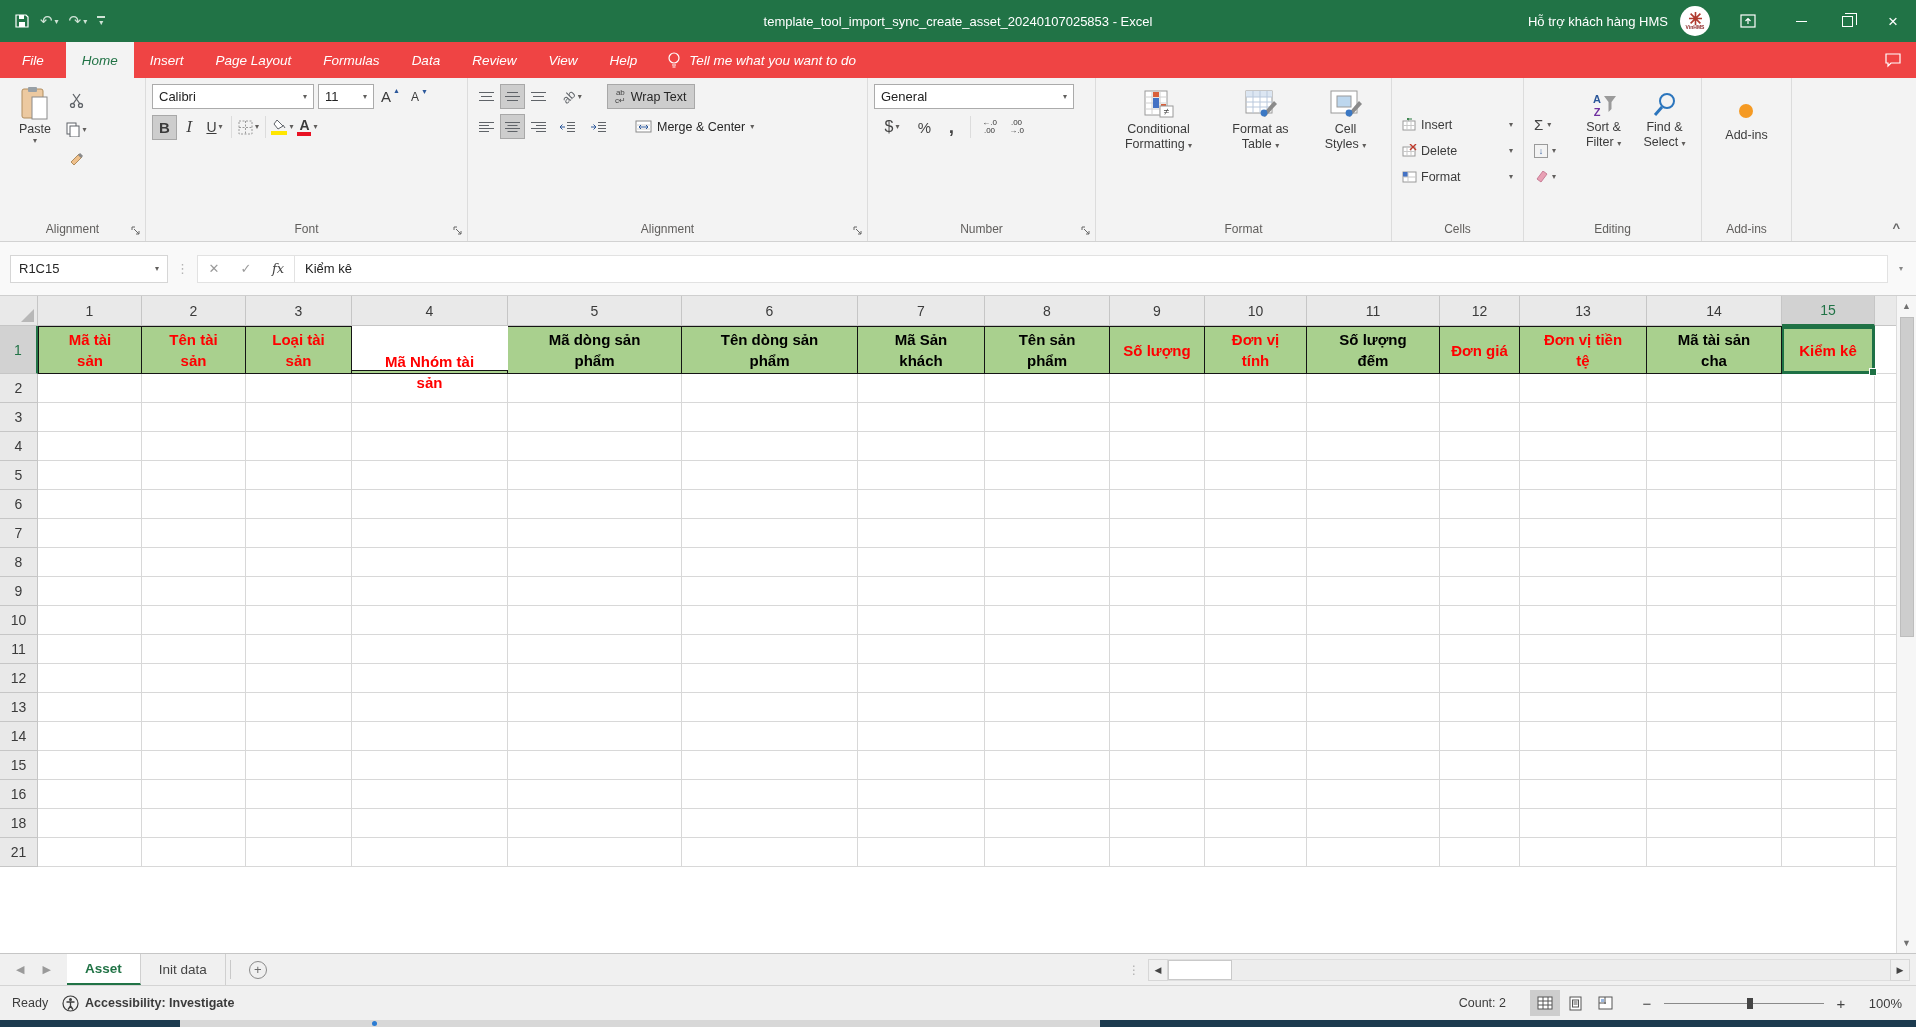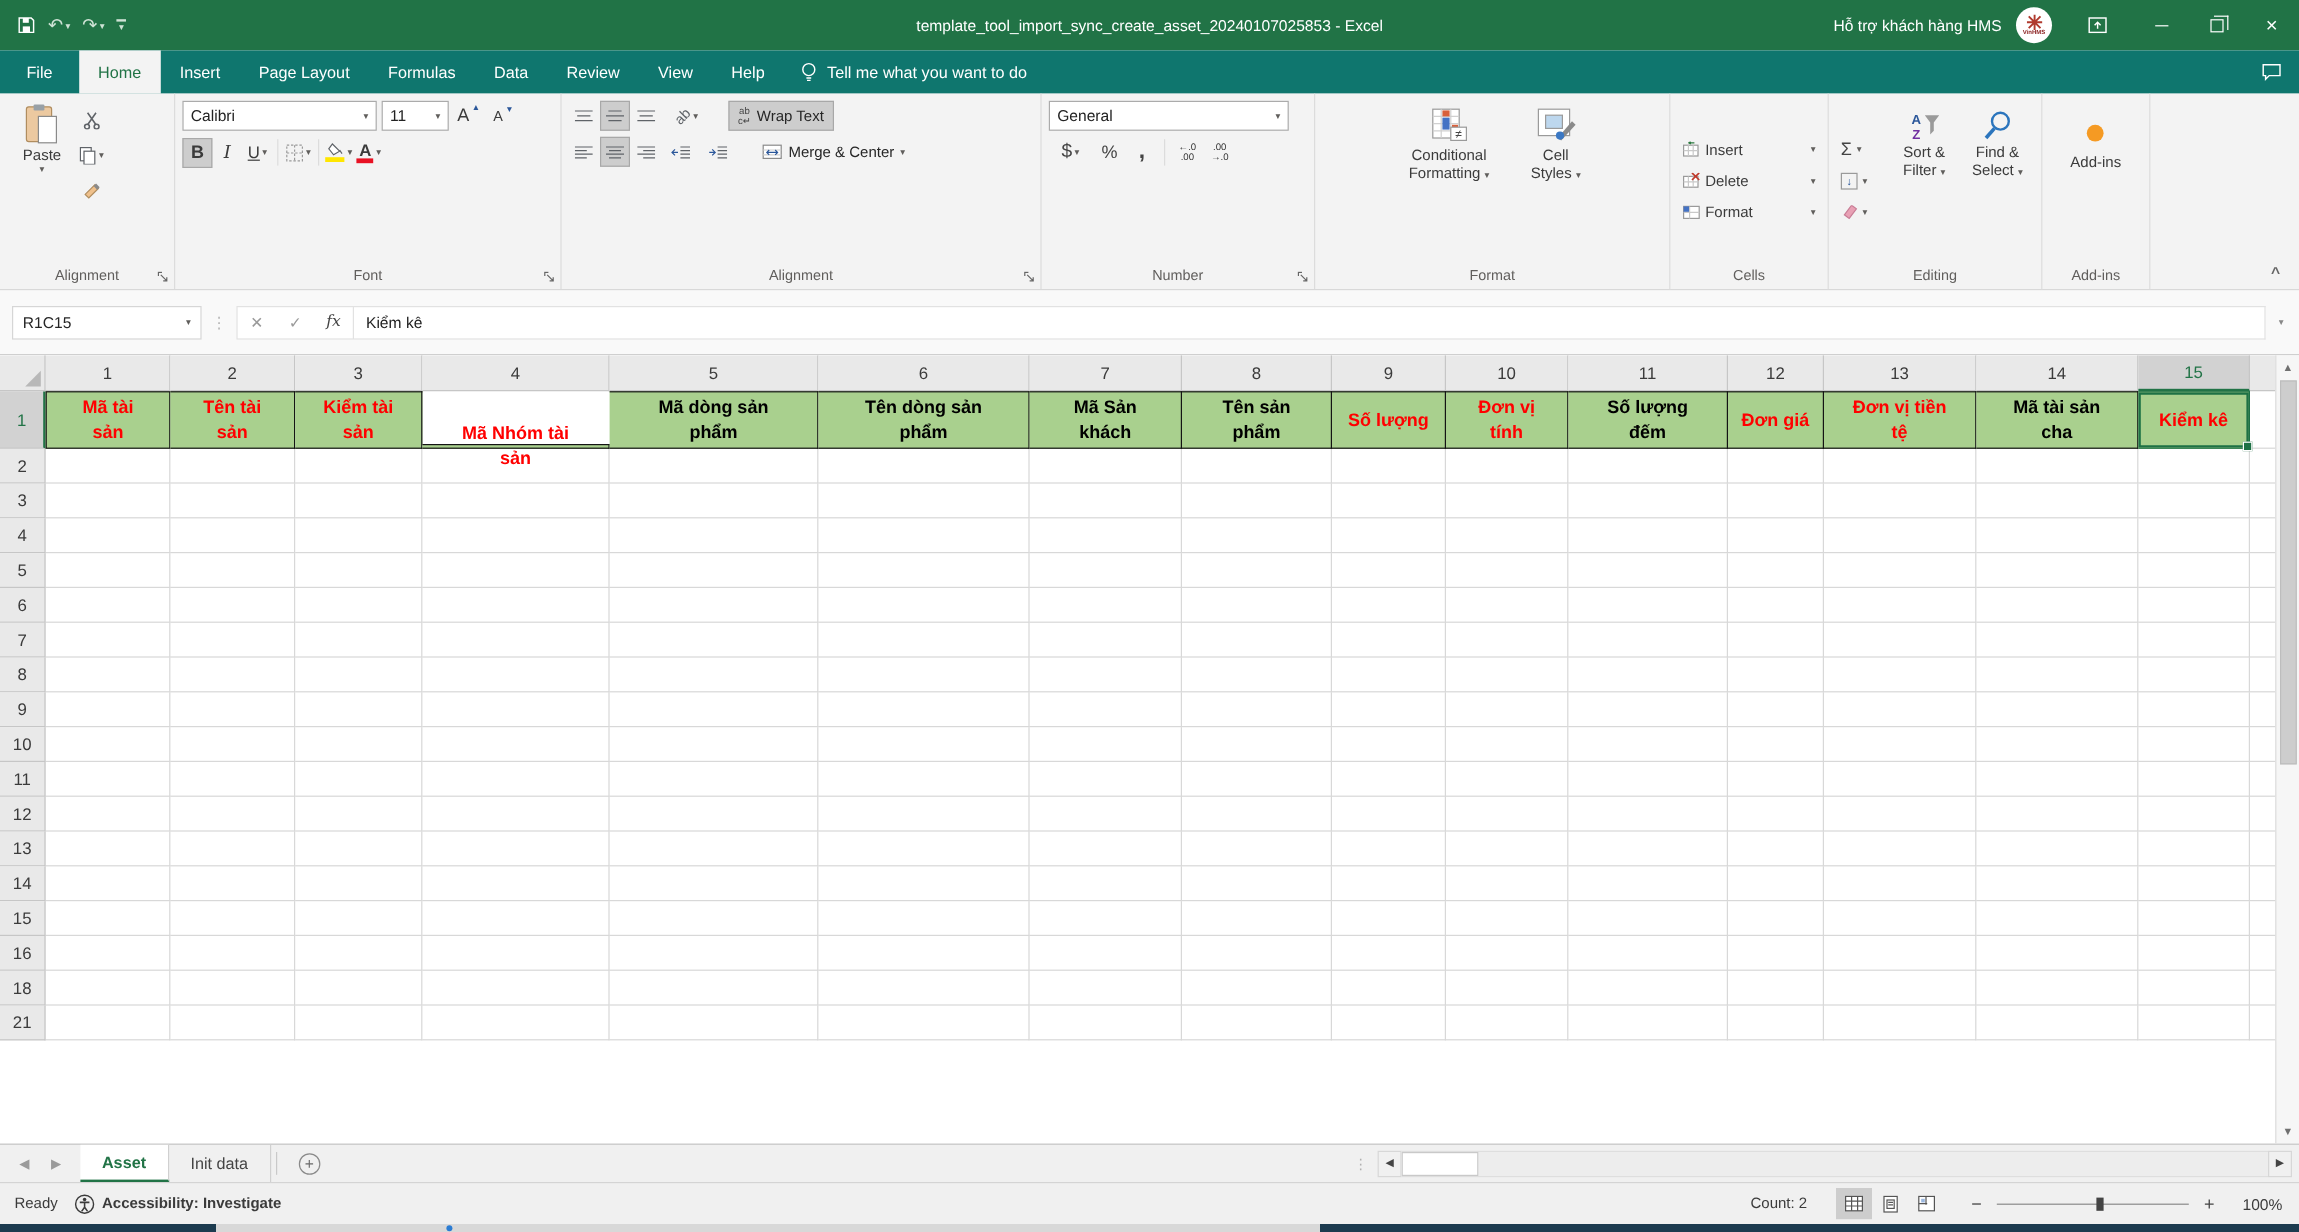--- a/index.html
+++ b/index.html
@@ -18,21 +18,21 @@
   .avatar svg { display:block; }
   .avatar .vtxt { font-size:5px; color:#8a1f1f; line-height:5px; font-weight:bold; }
   .winbtn { width:46px; height:100%; display:flex; align-items:center; justify-content:center; color:#fff; }
   .ribbon-display-btn { width:40px; height:100%; display:flex; align-items:center; justify-content:center; margin-right:10px; }
   .restore-box { width:11px; height:11px; border:1px solid #fff; position:relative; }
   .restore-box:before { content:""; position:absolute; left:2px; top:-4px; width:11px; height:11px; border:1px solid #fff; border-left:none; border-bottom:none; }
   .min-bar { width:11px; height:1px; background:#fff; }
   .close-x { font-size:17px; line-height:17px; }
 
   
-  .tabrow { height:36px; background:#0f766e; display:flex; align-items:stretch; color:#fff; position:relative; }
+  .tabrow { height:36px; background:#ef4444; display:flex; align-items:stretch; color:#fff; position:relative;font-style:italic; }
   .rtab { display:flex; align-items:center; padding:0 16px; font-size:13.5px; }
   .rtab.file { padding:0 22px; }
   .rtab.active { background:#f3f3f3; color:#217346; font-weight:400; }
   .tellme { display:flex; align-items:center; gap:8px; margin-left:14px; font-size:13.5px; }
   .comment-btn { position:absolute; right:14px; top:0; height:100%; display:flex; align-items:center; }
 
   
   .ribbon { height:164px; background:#f3f3f3; border-bottom:1px solid #d2d2d2; display:flex; position:relative; }
   .rgroup { display:flex; flex-direction:column; border-right:1px solid #dcdcdc; padding-top:6px; position:relative; }
   .rgroup .content { flex:1; display:flex; padding:0 6px; }
@@ -462,20 +462,32 @@
               <path d="M2 8h22M2 14h22M2 20h22M9 2v24M17 2v24" stroke="#d0d0d0"></path>
               <rect x="10" y="3" width="6" height="5" fill="#d9603b"></rect>
               <rect x="10" y="9" width="6" height="10" fill="#4472c4"></rect>
               <rect x="18" y="15" width="5" height="5" fill="#d9603b"></rect>
               <rect x="17" y="17" width="13" height="11" fill="#fff" stroke="#9a9a9a"></rect>
               <text x="23.5" y="26" font-size="10" text-anchor="middle" fill="#444">≠</text>
             </svg>
         </div>
         <span><span>Conditional Formatting</span> <span class="chev">▾</span></span>
       </div>
+      <div class="bigbtn" style="width:92px;">
+        <div class="bicon">
+          <svg width="34" height="30" viewBox="0 0 34 30">
+              <rect x="2" y="2" width="26" height="22" fill="#fff" stroke="#9a9a9a"></rect>
+              <rect x="2" y="2" width="26" height="6" fill="#dce6f2"></rect>
+              <path d="M2 8h26M2 13h26M2 18h26M9 2v22M16 2v22M23 2v22" stroke="#b9c8dc"></path>
+              <path d="M18 26L30 12l3 3-12 13z" fill="#8a8a8a"></path>
+              <circle cx="20" cy="24" r="3.4" fill="#3b78c4"></circle>
+            </svg>
+        </div>
+        <span><span>Format as Table</span> <span class="chev">▾</span></span>
+      </div>
       <div class="bigbtn" style="width:66px;">
         <div class="bicon">
           <svg width="34" height="30" viewBox="0 0 34 30">
               <rect x="2" y="2" width="26" height="22" fill="#fff" stroke="#9a9a9a"></rect>
               <rect x="8" y="7" width="14" height="11" fill="#bdd7ee" stroke="#9a9a9a"></rect>
               <path d="M18 26L30 12l3 3-12 13z" fill="#8a8a8a"></path>
               <circle cx="20" cy="24" r="3.4" fill="#3b78c4"></circle>
             </svg>
         </div>
         <span><span>Cell Styles</span> <span class="chev">▾</span></span>
@@ -616,21 +628,21 @@
       <div class="col-hdr sel" style="width: 93px;">15</div>
       <div class="col-hdr filler"></div>
     </div>
   <div>
       <div class="g-row row1">
         <div class="row-hdr sel">1</div>
         <div class="hcell first red" style="width: 104px;">Mã tài
 sản</div>
         <div class="hcell red" style="width: 104px;">Tên tài
 sản</div>
-        <div class="hcell red" style="width: 106px;">Kiểm tài
+        <div class="hcell red" style="width: 106px;">Loại tài
 sản</div>
         <div class="hcell red" style="width: 156px; margin-top: 44px;">Mã Nhóm tài
 sản</div>
         <div class="hcell blk" style="width: 174px;">Mã dòng sản
 phẩm</div>
         <div class="hcell blk" style="width: 176px;">Tên dòng sản
 phẩm</div>
         <div class="hcell blk" style="width: 127px;">Mã Sản
 khách</div>
         <div class="hcell blk" style="width: 125px;">Tên sản

